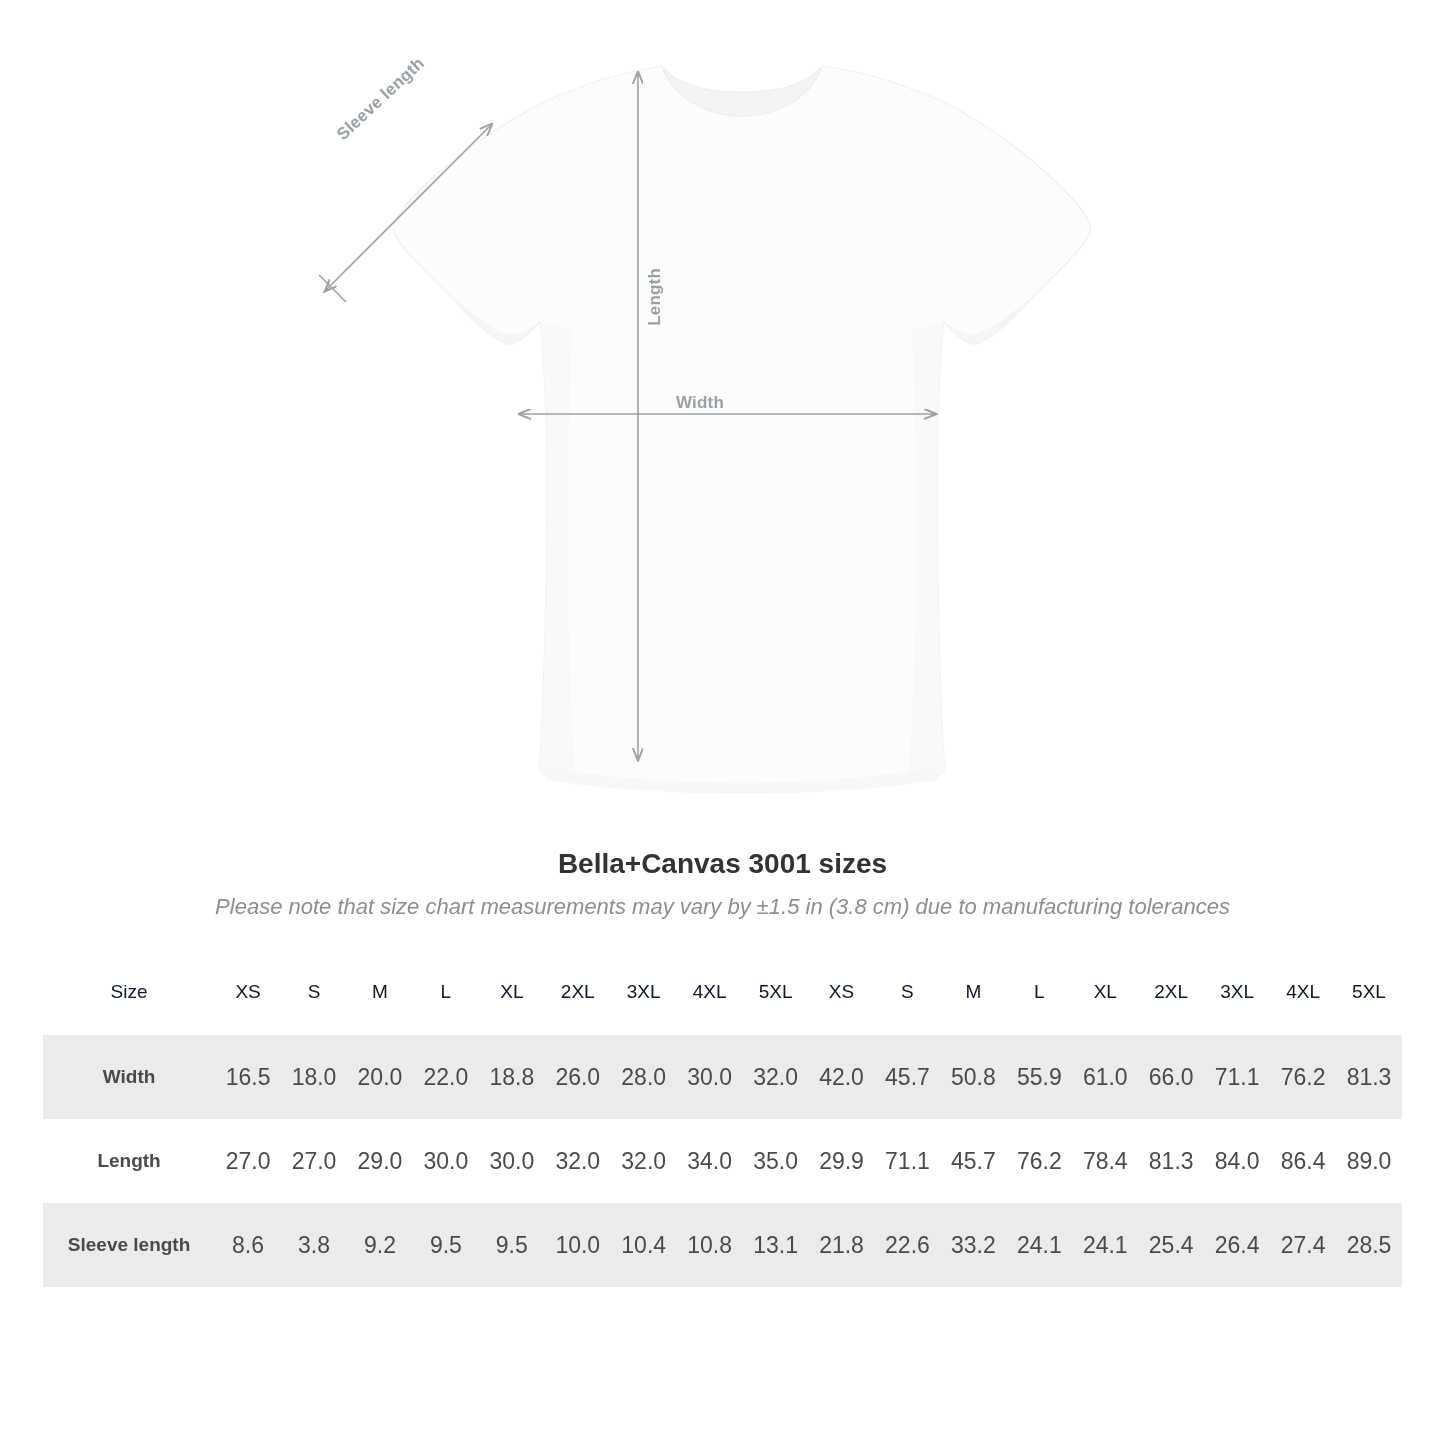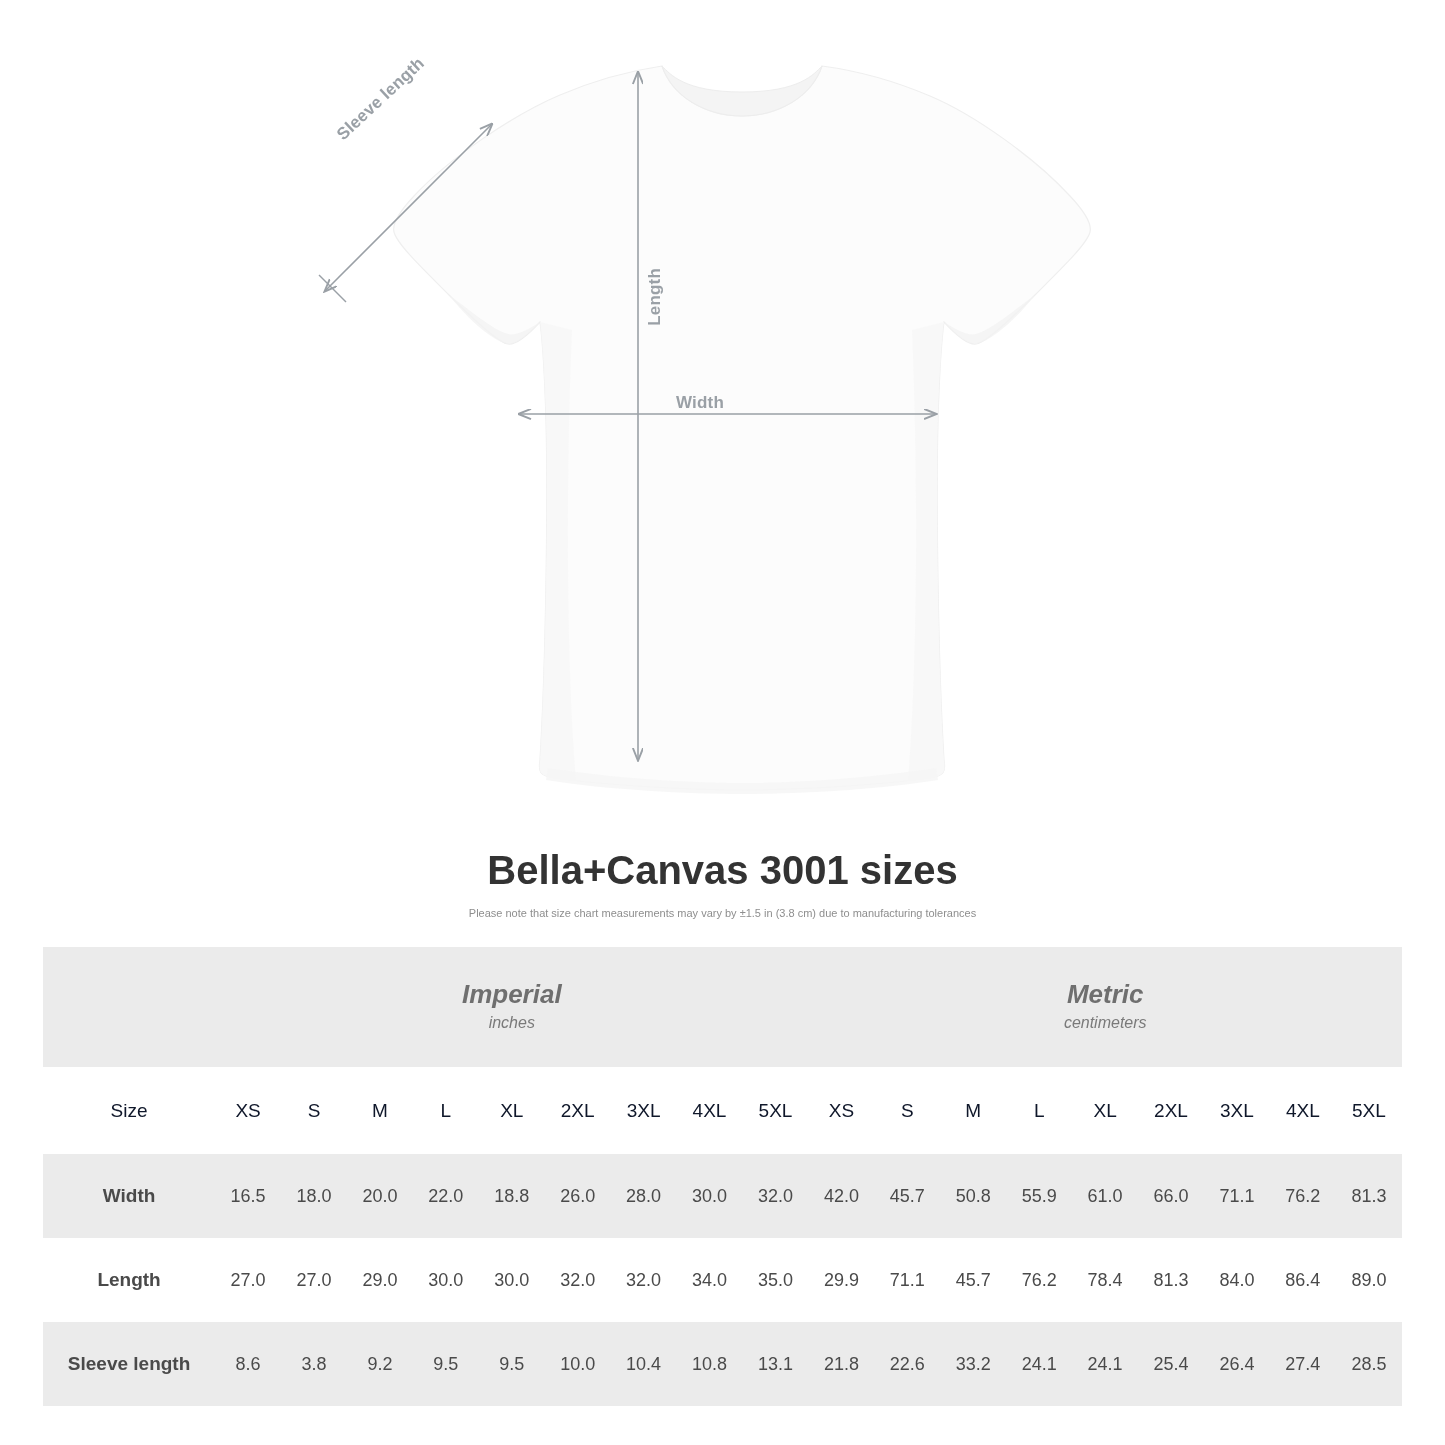--- a/index.html
+++ b/index.html
@@ -57,27 +57,28 @@
     transform: rotate(-43deg);
     transform-origin: left top;
   }
 
   
   .title-block {
     text-align: center;
     margin-top: 28px;
   }
   .chart-title {
-    font-size: 40px;
+    font-size: 28px;
     font-weight: bold;
     color: #333;
     margin: 0 0 14px 0;
   }
   .chart-note {
-    font-size: 11px;
+    font-size: 22px;
+    font-style: italic;
     color: #8e8e8e;
     margin: 0;
   }
 
   
   .table-wrap {
     margin: 28px 43px 0 43px;
   }
   table.size-table {
     border-collapse: collapse;
@@ -117,21 +118,21 @@
     font-size: 19px;
     font-weight: bold;
     color: #0f172a;
   }
   .hdr-row td.rowlabel {
     font-size: 19px;
   }
 
   .data-row td {
     height: 82px;
-    font-size: 18px;
+    font-size: 23px;
     color: #4a4a4a;
   }
   .row-odd td { background: #ebebeb; }
   .row-even td { background: #ffffff; }
   .data-row td.rowlabel {
     font-weight: bold;
     font-size: 19px;
   }
   .rowlabel { width: 172px; }
   .valcol { width: 65.9px; }
@@ -238,31 +239,20 @@
           <col class="valcol">
           <col class="valcol">
           <col class="valcol">
           <col class="valcol">
         <col class="valcol">
           <col class="valcol">
           <col class="valcol">
           <col class="valcol">
       </colgroup>
       <tbody id="table-body">
-          <tr>
-            <td class="unit-spacer unit-cell"></td>
-            <td class="unit-cell" colspan="9">
-              <div class="unit-name">Imperial</div>
-              <div class="unit-sub">inches</div>
-            </td>
-            <td class="unit-cell" colspan="9">
-              <div class="unit-name">Metric</div>
-              <div class="unit-sub">centimeters</div>
-            </td>
-          </tr>
           <tr class="hdr-row">
             <td class="rowlabel">Size</td>
             <td>XS</td>
             <td>S</td>
             <td>M</td>
             <td>L</td>
             <td>XL</td>
             <td>2XL</td>
             <td>3XL</td>
             <td>4XL</td>

